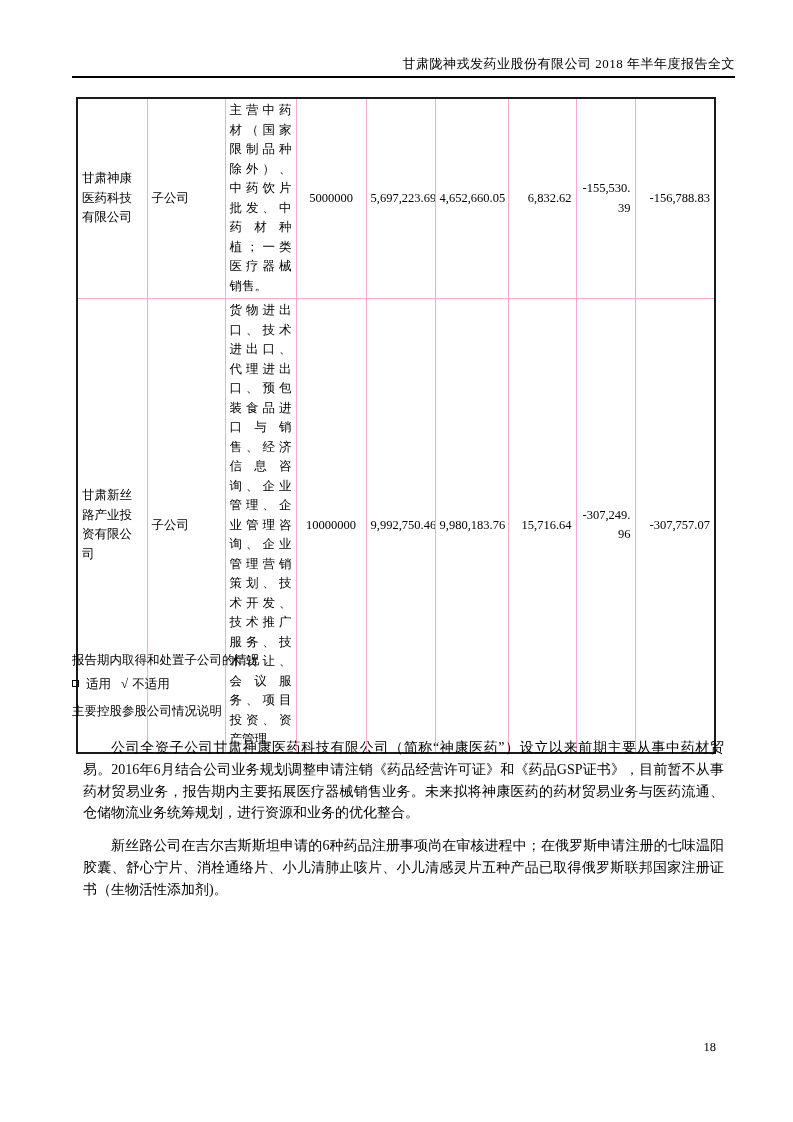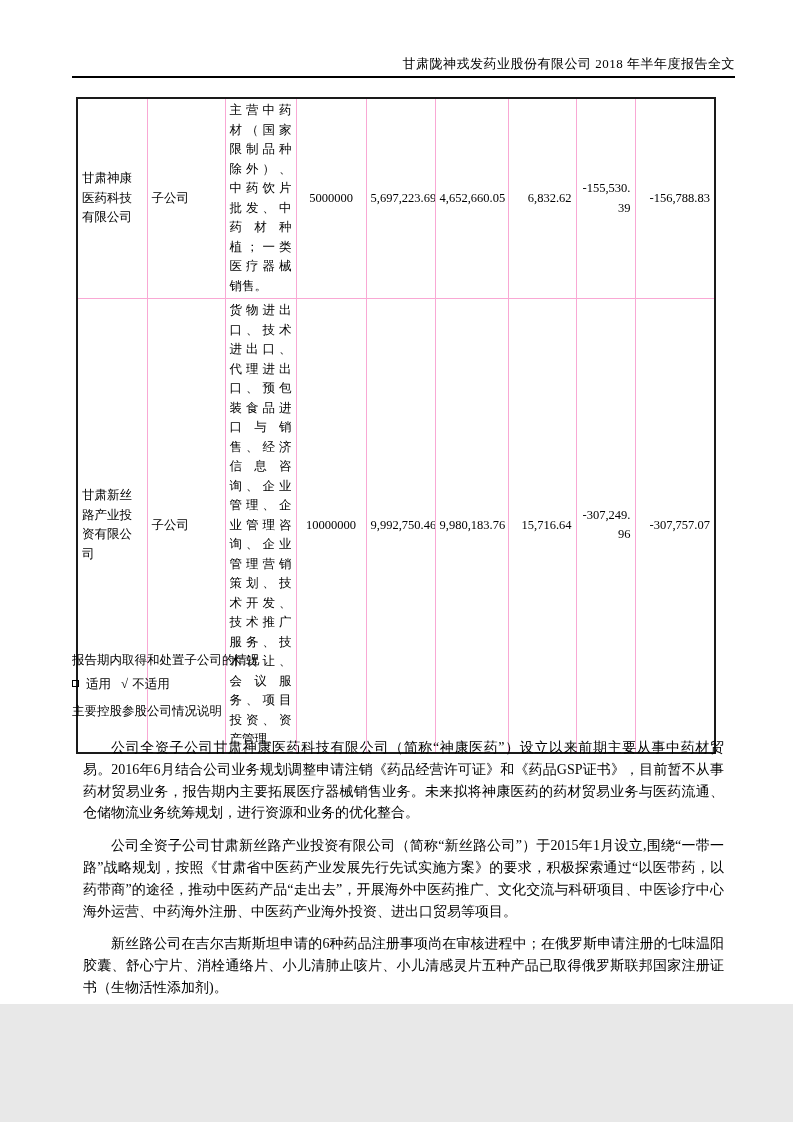--- a/index.html
+++ b/index.html
@@ -5,21 +5,21 @@
   * { box-sizing: border-box; }
   html, body { margin: 0; padding: 0; }
   body {
     width: 793px; height: 1122px;
     background: #e8e8e8;
     font-family: "Liberation Serif", "DejaVu Serif", serif;
     color: #000;
   }
   .page {
     position: relative;
-    width: 793px; height: 1004px;
+    width: 793px; height: 1122px;
     background: #ffffff;
     overflow: hidden;
   }
   .header {
     position: absolute;
     top: 55px; left: 72px; right: 58px;
     text-align: right;
     font-size: 13px;
     letter-spacing: 0.5px;
     white-space: nowrap;
@@ -131,19 +131,18 @@
   <div class="sec-title" style="top:652px">报告期内取得和处置子公司的情况</div>
 
   <div class="apply-line">
     <span class="checkbox-glyph"></span><span>适用</span><span class="check-glyph">√</span><span>不适用</span>
   </div>
 
   <div class="sec-title" style="top:703px">主要控股参股公司情况说明</div>
 
   <div class="body-text">
     <p>公司全资子公司甘肃神康医药科技有限公司（简称“神康医药”）设立以来前期主要从事中药材贸易。2016年6月结合公司业务规划调整申请注销《药品经营许可证》和《药品GSP证书》，目前暂不从事药材贸易业务，报告期内主要拓展医疗器械销售业务。未来拟将神康医药的药材贸易业务与医药流通、仓储物流业务统筹规划，进行资源和业务的优化整合。</p>
-    <p>公司全资子公司甘肃新丝路产业投资有限公司（简称“新丝路公司”）于2015年1月设立,围绕“一带一路”战略规划，按照《甘肃省中医药产业发展先行先试实施方案》的要求，积极探索通过“以医带药，以药带商”的途径，推动中医药产品“走出去”，开展海外中医药推广、文化交流与科研项目、中医诊疗中心海外运营、中药海外注册、中医药产业海外投资、进出口贸易等项目。</p>
     <p>新丝路公司在吉尔吉斯斯坦申请的6种药品注册事项尚在审核进程中；在俄罗斯申请注册的七味温阳胶囊、舒心宁片、消栓通络片、小儿清肺止咳片、小儿清感灵片五种产品已取得俄罗斯联邦国家注册证书（生物活性添加剂)。</p>
   </div>
 
   <div class="page-number">18</div>
 
 </div>
 
 </body></html>

